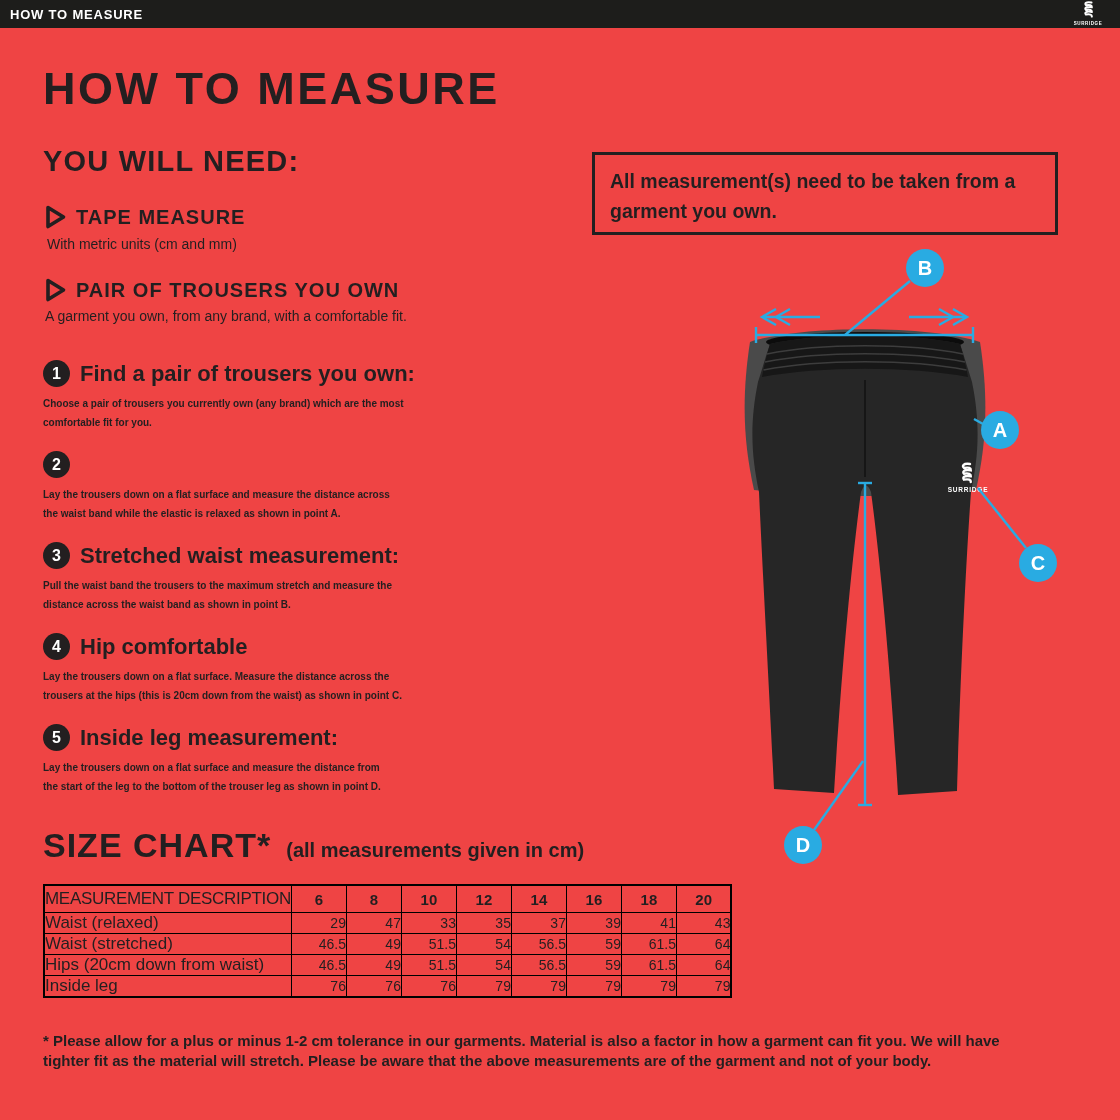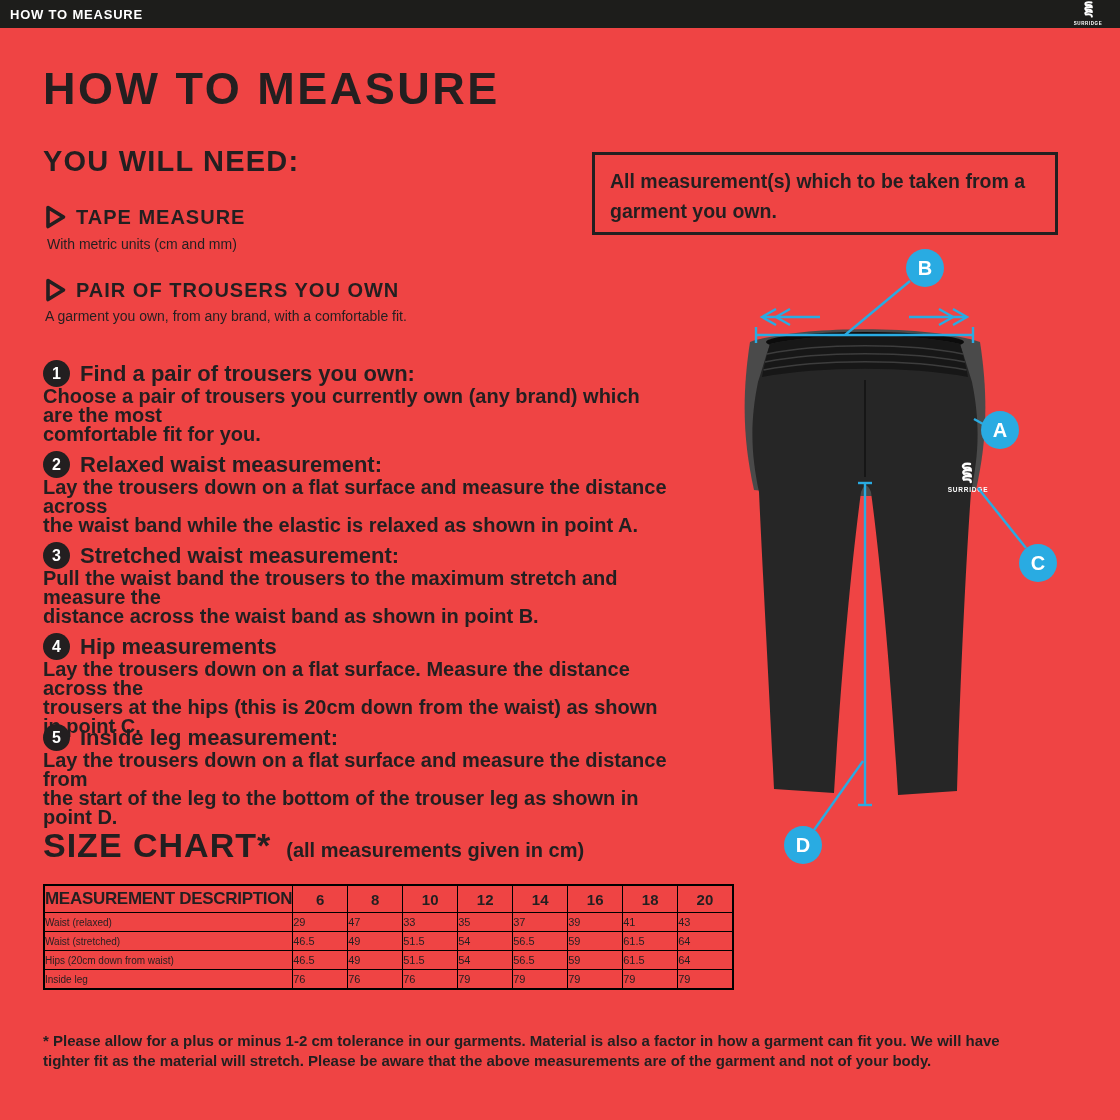--- a/index.html
+++ b/index.html
@@ -20,39 +20,39 @@
   
   .need-item{display:flex;align-items:center;gap:9px;}
   .need-title{font-size:20px;font-weight:bold;letter-spacing:1px;}
   .need-sub{font-size:14px;font-weight:normal;}
 
   
   .step{left:43px;width:625px;}
   .step-head{display:flex;align-items:center;gap:10px;}
   .badge{width:27px;height:27px;border-radius:50%;background:#231f20;color:#fff;font-size:16px;font-weight:bold;display:flex;align-items:center;justify-content:center;flex:0 0 27px;}
   .step-title{font-size:22px;font-weight:bold;}
-  .step-body{font-size:20px;font-weight:bold;line-height:19px;}
+  .step-body{margin-top:7px;font-size:10px;font-weight:bold;line-height:19px;}
 
   
   .note-box{left:592px;top:152px;width:466px;height:83px;box-sizing:border-box;border:3px solid #231f20;padding:11px 15px;font-size:19.5px;font-weight:bold;line-height:30px;}
 
   
   .sc-head{left:43px;top:826px;display:flex;align-items:baseline;}
   .sc-title{font-size:34px;font-weight:bold;letter-spacing:1px;}
   .sc-sub{font-size:20px;font-weight:bold;margin-left:15px;}
   table.sizes{left:43px;top:884px;border-collapse:collapse;table-layout:fixed;}
   table.sizes td,table.sizes th{border:1px solid #000;padding:0;overflow:hidden;white-space:nowrap;}
   table.sizes{border:2px solid #000;}
   .c-desc{width:234px;}
   .c-sz{width:55px;}
-  .th-desc{font-size:17px;font-weight:bold;letter-spacing:-.3px;text-align:left;padding-left:5px;height:26px;}
+  .th-desc{font-size:17px;font-weight:normal;letter-spacing:-.3px;text-align:left;padding-left:5px;height:26px;}
   .th-size{font-size:15px;font-weight:bold;text-align:center;height:26px;}
   .td-metric{font-size:12px;font-weight:bold;text-align:left;padding-left:5px;height:21px;}
-  .td-label{font-size:10px;text-align:left;padding-left:5px;height:18px;border-radius:6px;}
-  .td-val{font-size:11px;text-align:left;height:18px;margin-top:32px;}
+  .td-label{font-size:17px;text-align:left;padding-left:5px;height:18px;border-radius:6px;}
+  .td-val{font-size:14px;text-align:right;height:18px;margin-top:32px;}
 
   
   .footnote{left:43px;top:1031px;width:1055px;font-size:15px;font-weight:bold;line-height:19.5px;}
 </style>
 </head>
 <body>
 
 <div class="canvas">
 
   <div class="abs topbar">
@@ -77,37 +77,36 @@
   <div class="abs need-sub" style="left:47px;top:236px;">With metric units (cm and mm)</div>
 
   <div class="abs need-item" style="left:44px;top:277px;">
     <svg width="23" height="26" viewBox="0 0 23 26">
       <path d="M4 3.5 L19.5 13 L4 22.5 Z" fill="none" stroke="#231f20" stroke-width="3.6" stroke-linejoin="round"></path>
     </svg>
     <span class="need-title">PAIR OF TROUSERS YOU OWN</span>
   </div>
   <div class="abs need-sub" style="left:45px;top:308px;">A garment you own, from any brand, with a comfortable fit.</div>
 
-  <div class="abs note-box">All measurement(s) which to be taken from a garment you own.</div>
+  <div class="abs note-box">All measurement(s) need to be taken from a garment you own.</div>
 
   <div class="abs step" style="top:360px;">
     <div class="step-head">
       <span class="badge">1</span>
       <span class="step-title">Find a pair of trousers you own:</span>
     </div>
     <div class="step-body">
       <div>Choose a pair of trousers you currently own (any brand) which are the most</div>
       <div>comfortable fit for you.</div>
     </div>
   </div>
 
   <div class="abs step" style="top:451px;">
     <div class="step-head">
       <span class="badge">2</span>
-      <span class="step-title">Relaxed waist measurement:</span>
     </div>
     <div class="step-body">
       <div>Lay the trousers down on a flat surface and measure the distance across</div>
       <div>the waist band while the elastic is relaxed as shown in point A.</div>
     </div>
   </div>
 
   <div class="abs step" style="top:542px;">
     <div class="step-head">
       <span class="badge">3</span>
@@ -115,21 +114,21 @@
     </div>
     <div class="step-body">
       <div>Pull the waist band the trousers to the maximum stretch and measure the</div>
       <div>distance across the waist band as shown in point B.</div>
     </div>
   </div>
 
   <div class="abs step" style="top:633px;">
     <div class="step-head">
       <span class="badge">4</span>
-      <span class="step-title">Hip measurements</span>
+      <span class="step-title">Hip comfortable</span>
     </div>
     <div class="step-body">
       <div>Lay the trousers down on a flat surface. Measure the distance across the</div>
       <div>trousers at the hips (this is 20cm down from the waist) as shown in point C.</div>
     </div>
   </div>
 
   <div class="abs step" style="top:724px;">
     <div class="step-head">
       <span class="badge">5</span>

